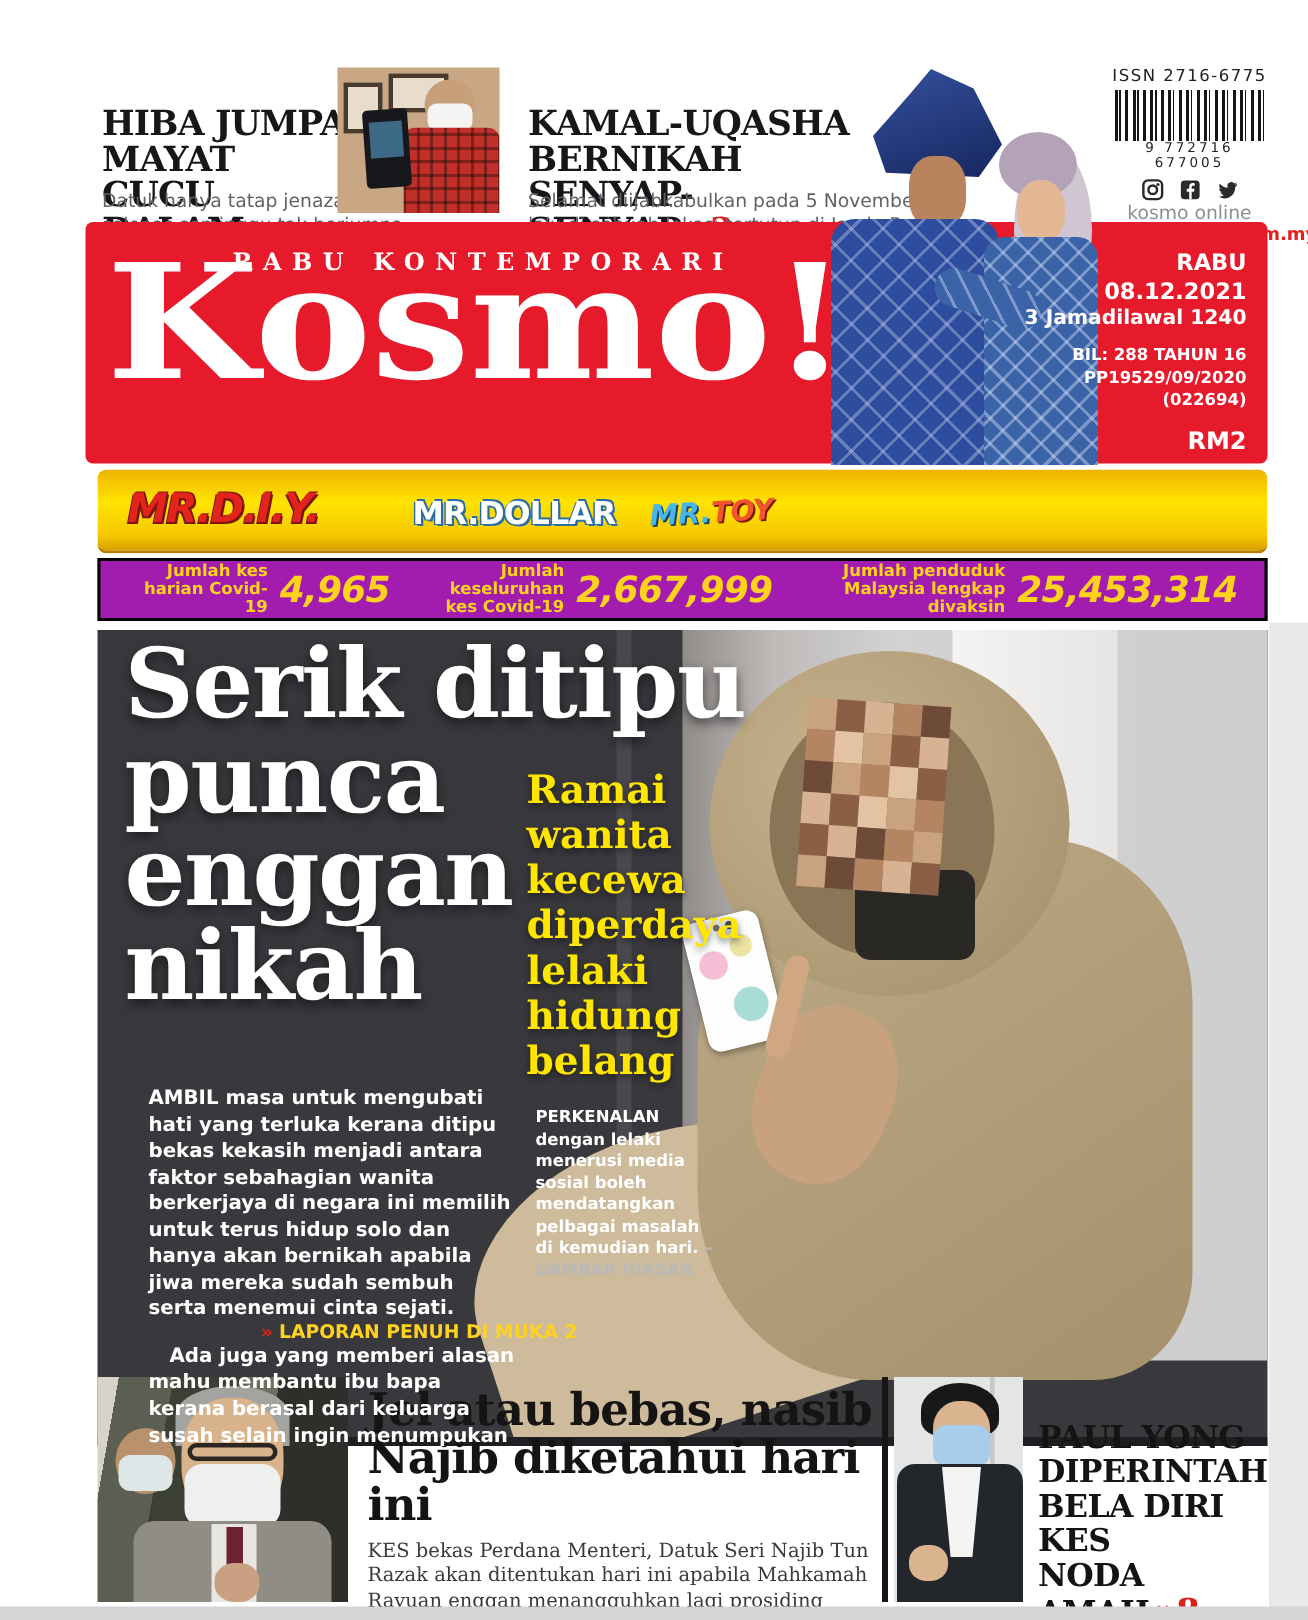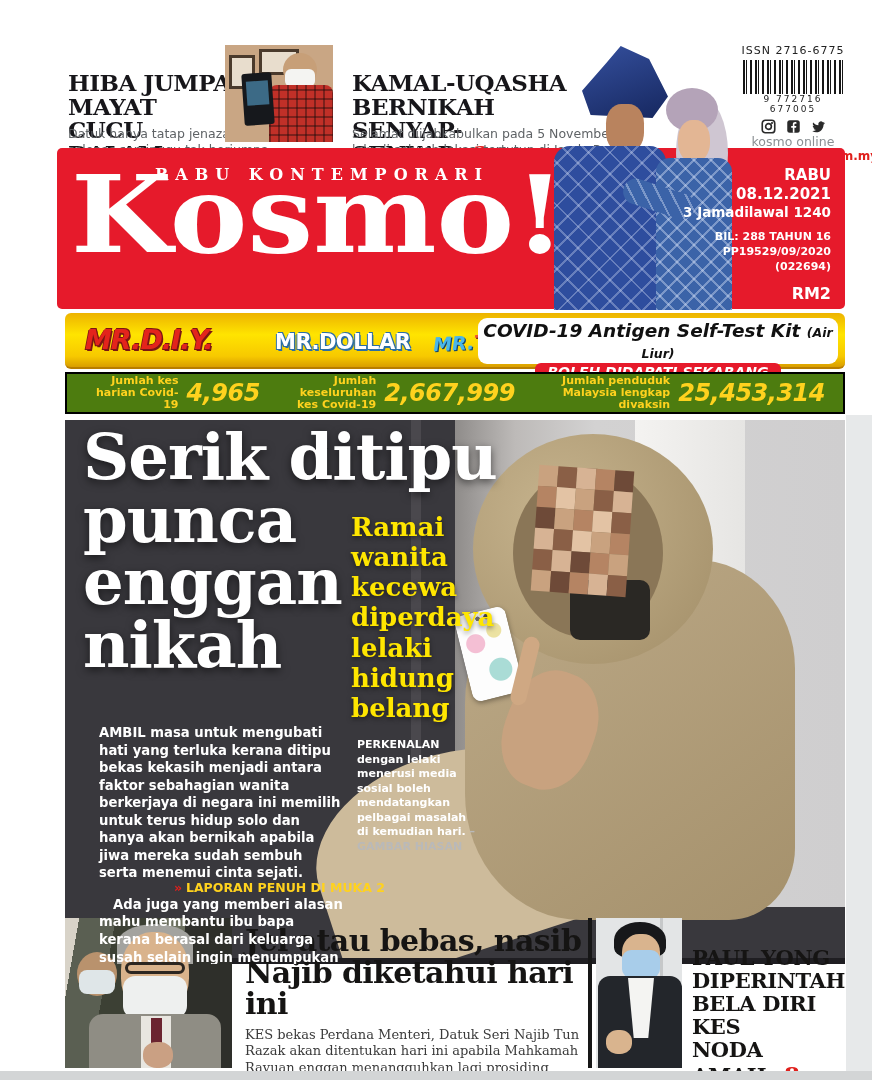--- a/index.html
+++ b/index.html
@@ -75,21 +75,21 @@
   .mrtoy{left:368px;top:18px;font-size:19px;font-weight:900;font-style:italic;color:#49b6e8;
          text-shadow:1.2px 1.2px 0 #14456b;transform:rotate(-3deg);}
   .mrtoy em{font-style:italic;color:#f0552c;text-shadow:1.2px 1.2px 0 #7a1612;}
   .adpanel{left:413px;top:5px;width:360px;height:46px;background:#fff;border-radius:9px;text-align:center;}
   .adpanel .t1{font-style:italic;font-weight:900;font-size:18.5px;color:#111;margin-top:2px;}
   .adpanel .t1 .note{font-size:12.5px;}
   .adpanel .badge{display:inline-block;background:#e61a2b;color:#fff;font-style:italic;font-weight:900;
       font-size:14px;border-radius:6px;padding:1px 12px;margin-top:1px;}
 
   
-  .statsbar{left:65px;top:372px;width:780px;height:42px;background:#4d7c0f;border:2px solid #000;
+  .statsbar{left:65px;top:372px;width:780px;height:42px;background:#a21caf;border:2px solid #000;
       display:flex;align-items:center;justify-content:space-between;padding:0 18px;}
   .stat{display:flex;align-items:center;gap:8px;}
   .stat .lab{color:#ffd21e;font-weight:bold;font-size:11px;line-height:1.12;text-align:right;white-space:pre-line;}
   .stat .val{color:#ffd21e;font-weight:900;font-size:24px;letter-spacing:-.5px;font-style:italic;}
 
   
   .main-image{left:65px;top:420px;width:780px;height:544px;background:#39383d;overflow:hidden;}
   .mi-doorline{position:absolute;left:346px;top:0;width:10px;height:487px;background:#4a484d;}
   .mi-wall{position:absolute;left:390px;top:0;width:390px;height:487px;
       background:linear-gradient(90deg,#8f8c8a 0,#bdbab8 60px,#d3d2d2 140px,#cfcecf 100%);}
@@ -250,24 +250,20 @@
       <div class="l3" style="margin-top:0;">PP19529/09/2020</div>
       <div class="l3" style="margin-top:0;">(022694)</div>
       <div class="price">RM2</div>
     </div>
   </div>
 
   <div class="abs adstrip">
     <div class="abs mrdiy">MR.D.I.Y.</div>
     <div class="abs mrdollar">MR.DOLLAR</div>
     <div class="abs mrtoy"><span>MR.</span><em>TOY</em></div>
-    <div class="abs adpanel">
-      <div class="t1"><span>COVID-19 Antigen Self-Test Kit</span> <span class="note">(Air Liur)</span></div>
-      <div class="badge">BOLEH DIDAPATI SEKARANG</div>
-    </div>
   </div>
 
   <div class="abs statsbar">
     <div class="stat">
       <span class="lab">Jumlah kes
 harian Covid-19</span>
       <span class="val">4,965</span>
     </div>
     <div class="stat">
       <span class="lab">Jumlah keseluruhan

